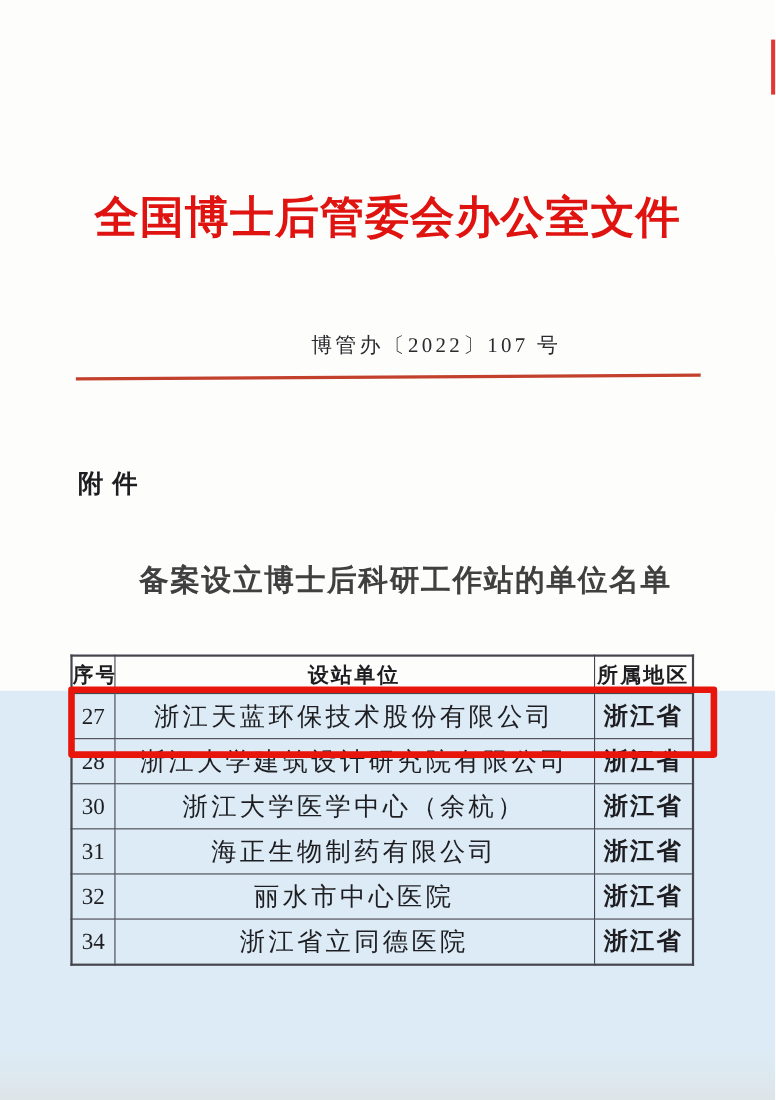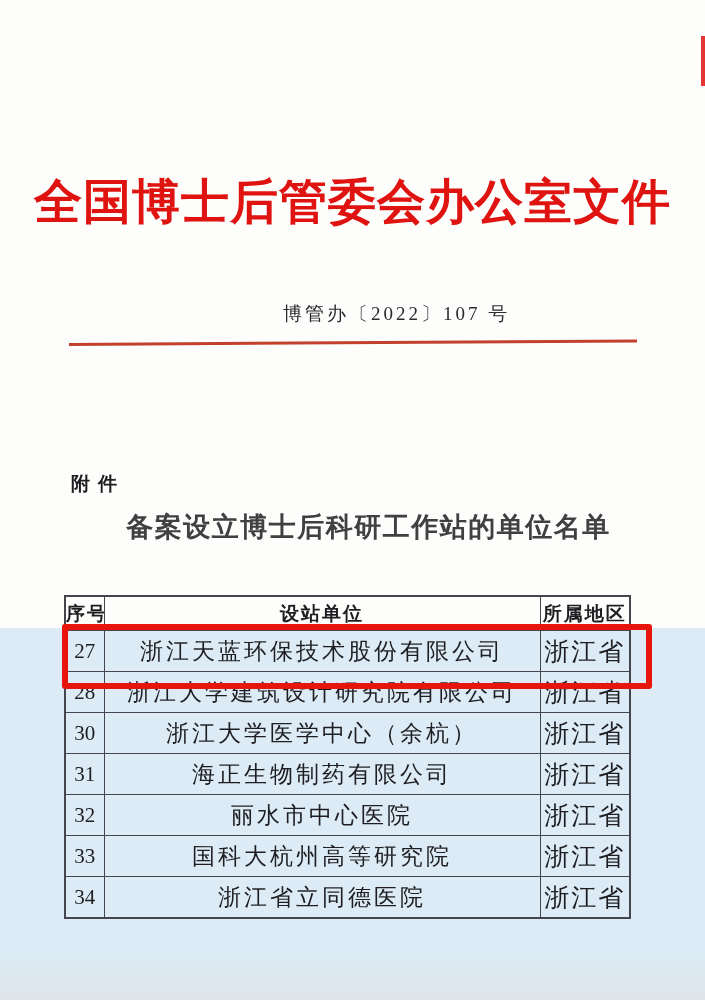--- a/index.html
+++ b/index.html
@@ -27,21 +27,21 @@
       var(--band-blue, #dcebf5) 88%,
       var(--band-gray, #dee5e9) 100%);
   }
   .doc-title {
     position: absolute;
     top: 170px;
     left: 0;
     width: 100%;
     margin: 0;
     text-align: center;
-    font-size: 48px;
+    font-size: 40px;
     font-weight: bold;
     letter-spacing: 1px;
     color: var(--title-red, #df1310);
     white-space: nowrap;
   }
   .doc-number {
     position: absolute;
     top: 301px;
     left: 0;
     width: 100%;
@@ -60,25 +60,24 @@
     height: 3px;
     background: var(--rule-red, #c2402c);
     transform: rotate(-0.35deg);
     transform-origin: left center;
   }
   .attachment {
     position: absolute;
     left: 71px;
     top: 424px;
     font-family: "Liberation Sans", "DejaVu Sans", sans-serif;
-    font-size: 19px;
+    font-size: 23px;
     font-weight: bold;
     letter-spacing: 8px;
     color: var(--text-dark, #1e1e22);
-    margin-top: 47px;
   }
   .list-title {
     position: absolute;
     top: 493px;
     left: 0;
     width: 100%;
     margin: 16px;
     text-align: center;
     font-size: 27px;
     font-weight: bold;
@@ -110,21 +109,21 @@
   }
   .units-table th {
     height: 33px;
     font-size: 19px;
     font-weight: bold;
     letter-spacing: 2px;
   }
   .units-table td { height: 40px; }
   .units-table td.no     { font-size: 21px; letter-spacing: 0; }
   .units-table td.unit   { font-size: 23px; letter-spacing: 3px; }
-  .units-table td.region { font-size: 25px; letter-spacing: 2px; }
+  .units-table td.region { font-size: 22px; letter-spacing: 2px; font-weight: bold; }
   .highlight-box {
     position: absolute;
     left: 62px;
     top: 624px;
     width: 578px;
     height: 53px;
     border: 6px solid var(--highlight-red, #e8150c);
     border-radius: 3px;
     background: transparent;
     pointer-events: none;
@@ -191,25 +190,20 @@
         <td class="no">31</td>
         <td class="unit">海正生物制药有限公司</td>
         <td class="region">浙江省</td>
       </tr>
       <tr>
         <td class="no">32</td>
         <td class="unit">丽水市中心医院</td>
         <td class="region">浙江省</td>
       </tr>
       <tr>
-        <td class="no">33</td>
-        <td class="unit">国科大杭州高等研究院</td>
-        <td class="region">浙江省</td>
-      </tr>
-      <tr>
         <td class="no">34</td>
         <td class="unit">浙江省立同德医院</td>
         <td class="region">浙江省</td>
       </tr>
     </tbody>
   </table>
 
   <div class="highlight-box"></div>
 
 </div>

